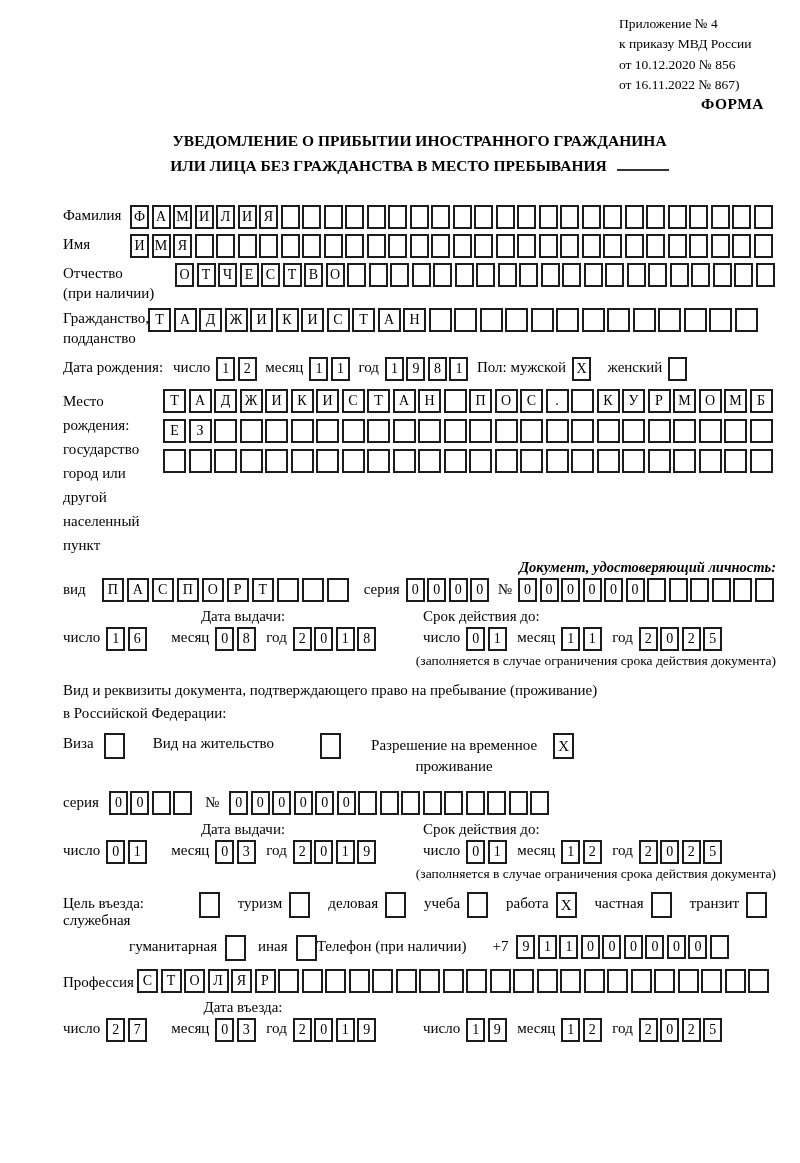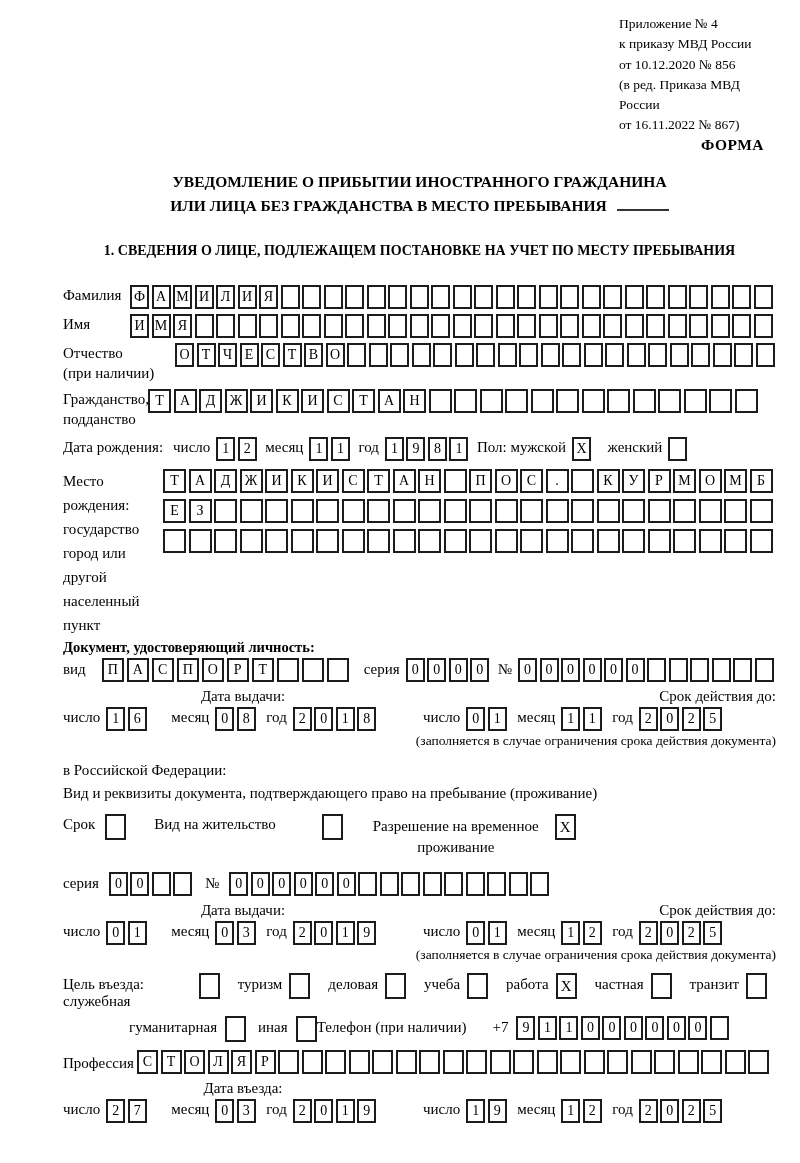--- a/index.html
+++ b/index.html
@@ -24,25 +24,25 @@
   .c24 .cell{width:23px;margin-right:2.5px;}
   .c27 .cell{width:21px;margin-right:2.5px;}
   .vid .cell{width:22px;margin-right:3px;}
 
   .mt2{margin-top:2px;} .mt8{margin-top:8px;} .mt14{margin-top:14px;}
   .gap6{margin-right:6px;} .gap10{margin-right:10px;} .gapL{margin-left:14px;}
 
   .stack{display:flex;flex-direction:column;}
   .stack .row{margin-top:0;margin-bottom:6px;}
 
-  .centerhead{margin-top:6px;text-align:left;font-weight:bold;font-size:14.5px;}
+  .centerhead{margin-top:6px;text-align:right;font-weight:bold;font-size:14.5px;font-style:italic;}
 
   .datehead{display:flex;margin-top:6px;font-size:15px;}
   .datehead .dh-l{flex:none;width:360px;text-align:center;}
-  .datehead .dh-r{flex:1;text-align:right;font-family:Liberation Serif, serif;}
+  .datehead .dh-r{flex:1;text-align:left;font-family:Liberation Serif, serif;}
   .daterow{display:flex;align-items:flex-start;margin-top:2px;}
   .dgroup{display:flex;align-items:flex-start;}
   .dgroup span.t{margin:2px 6px 0 0;}
   .dgroup .cells{margin-right:8px;}
   .dg-l{flex:none;width:360px;}
   .note{margin-top:2px;text-align:right;font-size:13.5px;}
 
   .reqtext{margin-top:10px;line-height:1.55;}
 
   .permits{display:flex;margin-top:8px;align-items:flex-start;}
@@ -59,31 +59,29 @@
   .phone-row span.t{margin:3px 8px 0 0;}
 </style>
 </head>
 <body>
 <div class="page">
 
   <div class="refblock">
     <div>Приложение № 4</div>
     <div>к приказу МВД России</div>
     <div>от 10.12.2020 № 856</div>
-    <div>(в ред. Приказа МВД России</div>
     <div>от 16.11.2022 № 867)</div>
   </div>
   <div class="forma">ФОРМА</div>
 
   <div class="title">
     <div>УВЕДОМЛЕНИЕ О ПРИБЫТИИ ИНОСТРАННОГО ГРАЖДАНИНА</div>
     <div><span>ИЛИ ЛИЦА БЕЗ ГРАЖДАНСТВА В МЕСТО ПРЕБЫВАНИЯ</span><span class="blank"></span></div>
   </div>
 
-  <div class="section">1. СВЕДЕНИЯ О ЛИЦЕ, ПОДЛЕЖАЩЕМ ПОСТАНОВКЕ НА УЧЕТ ПО МЕСТУ ПРЕБЫВАНИЯ</div>
 
   <div class="row" style="margin-top:26px;">
     <div class="lbl w67">Фамилия</div>
     <div class="cells">
         <span class="cell">Ф</span>
         <span class="cell">А</span>
         <span class="cell">М</span>
         <span class="cell">И</span>
         <span class="cell">Л</span>
         <span class="cell">И</span>
@@ -420,27 +418,27 @@
           <span class="cell">2</span>
           <span class="cell">0</span>
           <span class="cell">2</span>
           <span class="cell">5</span>
         </div>
     </div>
   </div>
   <div class="note">(заполняется в случае ограничения срока действия документа)</div>
 
   <div class="reqtext">
+    <div>Вид и реквизиты документа, подтверждающего право на пребывание (проживание)</div>
     <div>в Российской Федерации:</div>
-    <div>Вид и реквизиты документа, подтверждающего право на пребывание (проживание)</div>
   </div>
 
   <div class="permits">
     <div class="pitem">
-      <span class="plbl">Срок</span>
+      <span class="plbl">Виза</span>
       <span class="cb"></span>
     </div>
     <div class="pitem" style="margin-left:28px;gap:36px;">
       <span class="plbl">Вид на жительство</span>
       <span class="cb"></span>
     </div>
     <div class="pitem" style="margin-left:24px;justify-content:flex-end;">
       <span class="plbl c pw170">Разрешение на временное проживание</span>
       <span class="cb">X</span>
     </div>

